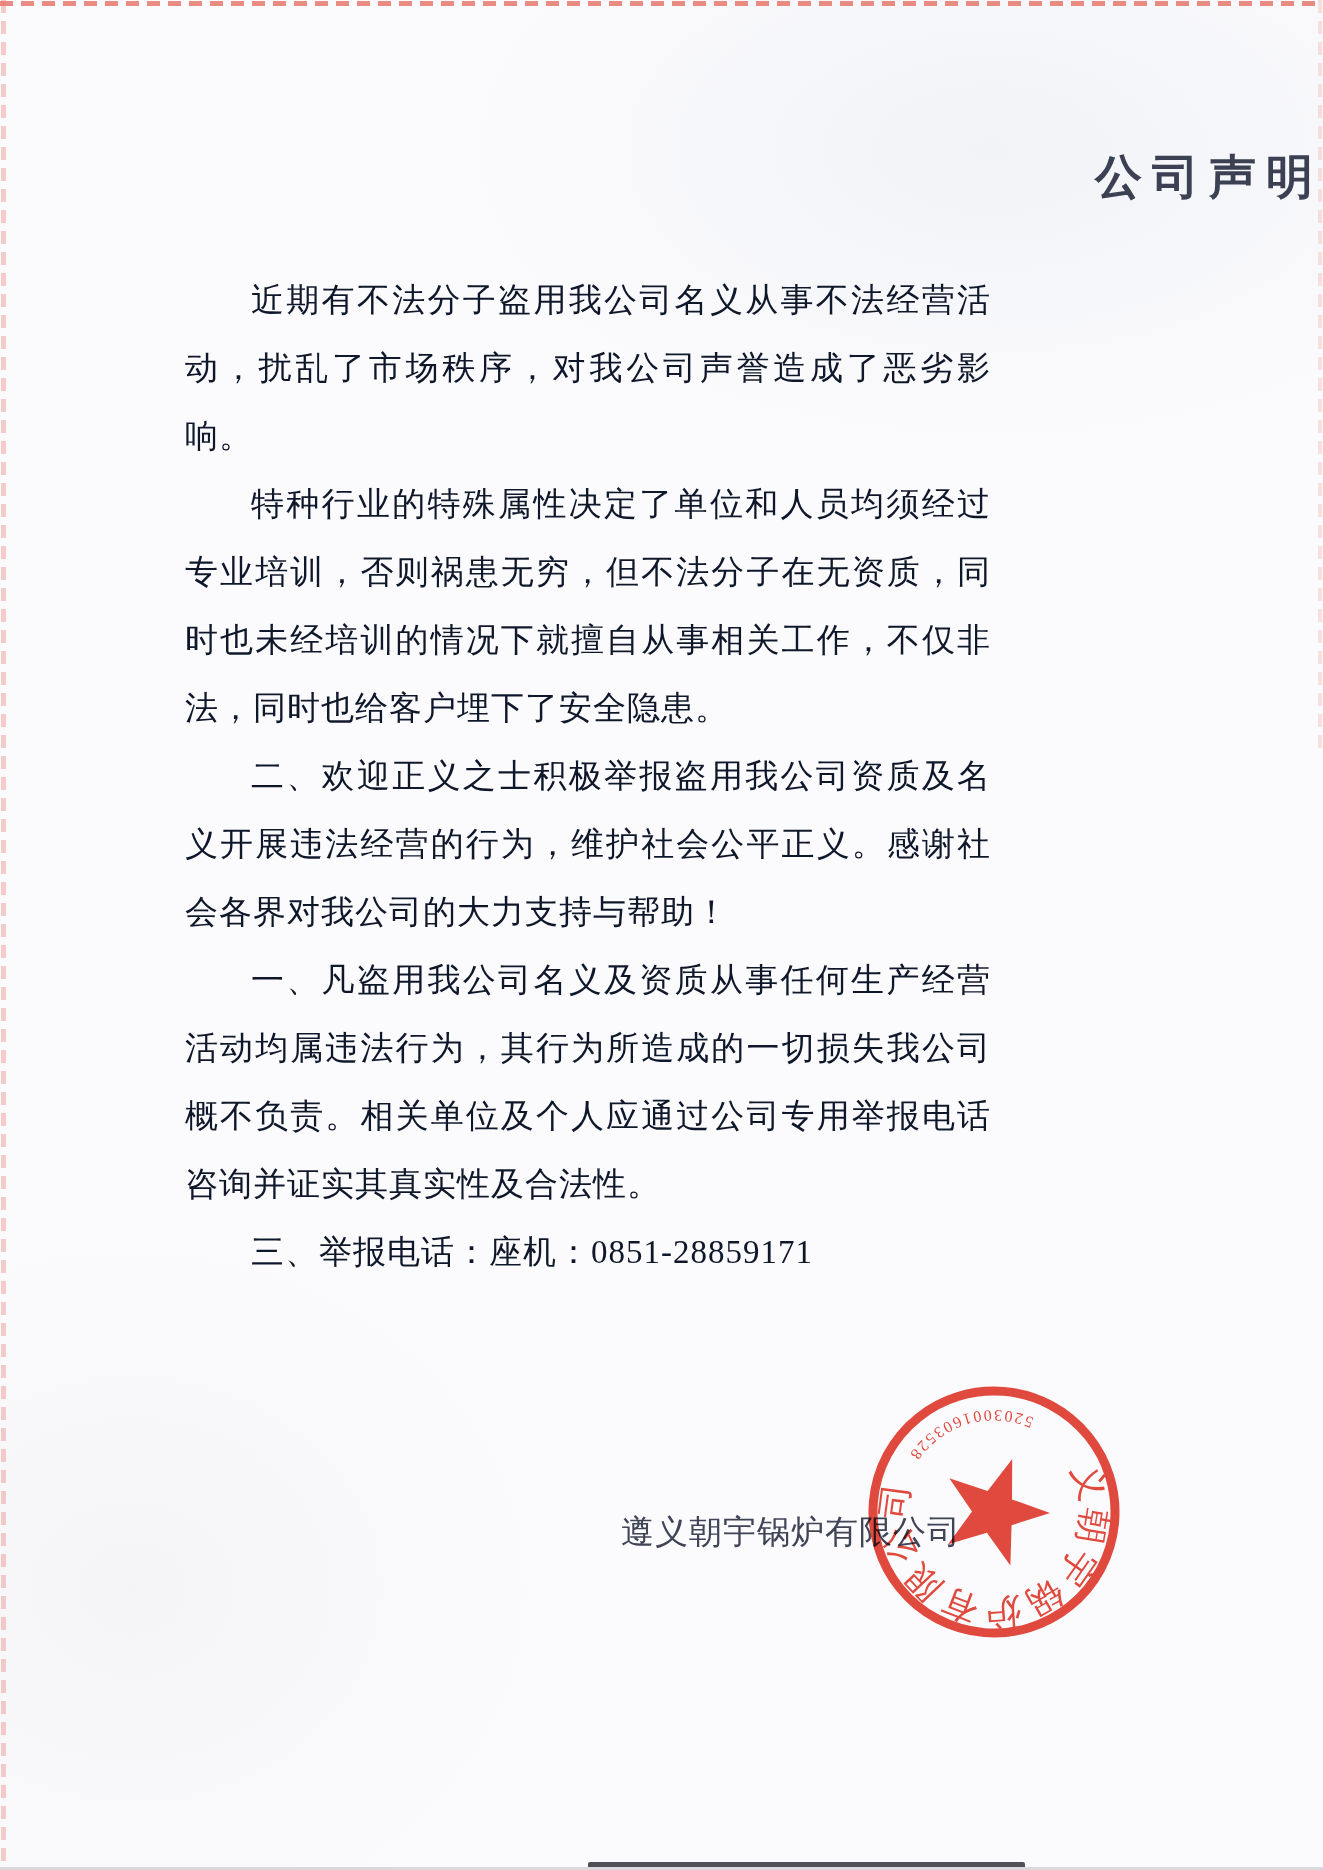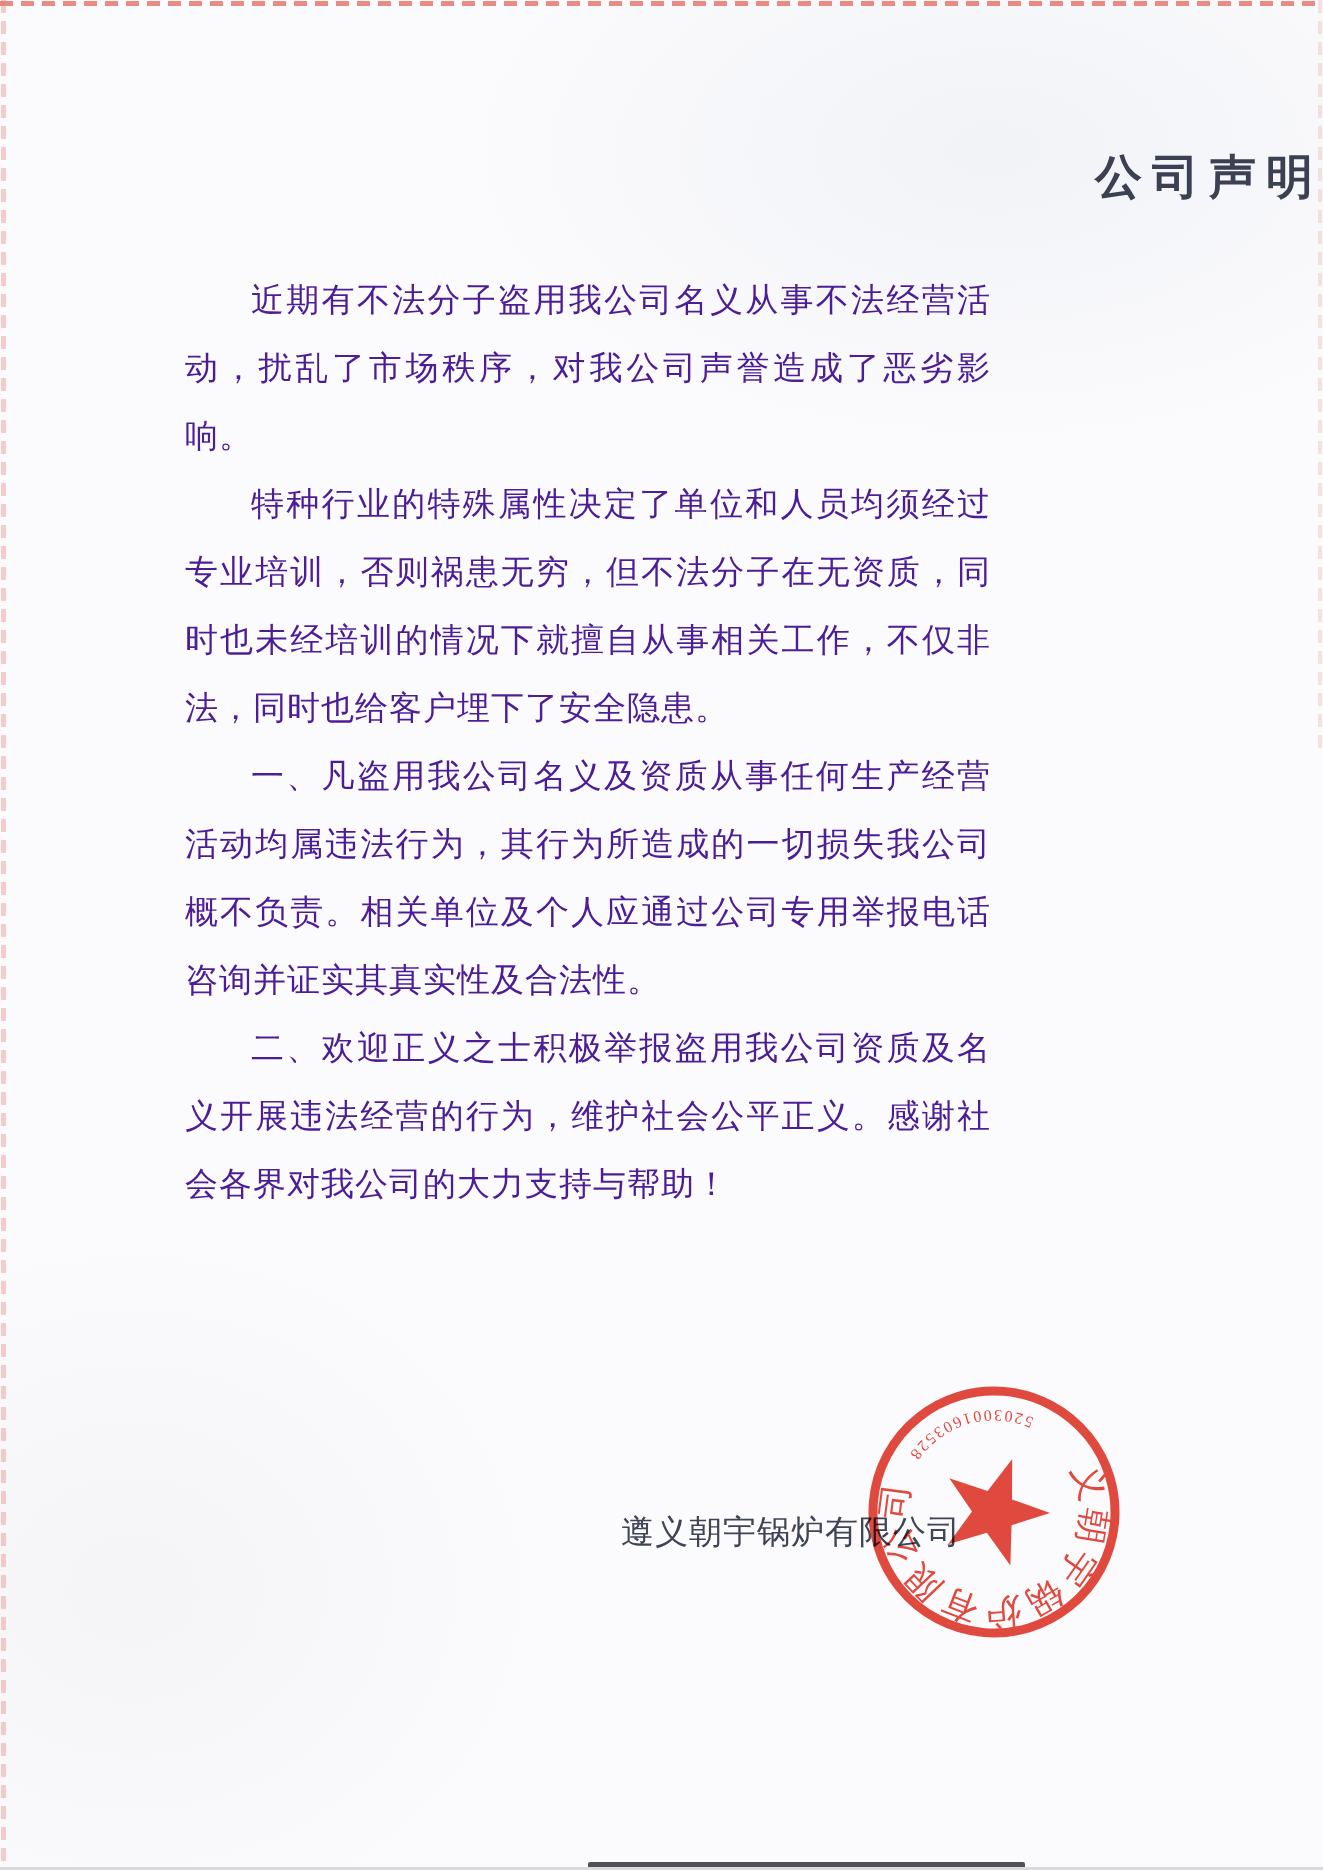--- a/index.html
+++ b/index.html
@@ -50,21 +50,21 @@
   .doc-body {
     position: absolute; top: 266px; left: 185px; width: 806px;
   }
   .doc-body p {
     margin: 0;
     text-indent: 2em;
     font-size: 33px;
     line-height: 68px;
     letter-spacing: 1px;
     text-align: justify;
-    color: #4c1d95;
+    color: #0f172a;
   }
 
   .signature {
     position: absolute; top: 1496px; right: 362px;
     text-align: center;
     font-size: 33px; line-height: 72px; letter-spacing: 1px;
     color: #3f4456;
   }
 
   .stamp {
@@ -85,22 +85,23 @@
 
   <div class="cut-top"></div>
   <div class="cut-left"></div>
   <div class="cut-right"></div>
 
   <h1 class="title">公司声明</h1>
 
   <div class="doc-body">
     <p>近期有不法分子盗用我公司名义从事不法经营活动，扰乱了市场秩序，对我公司声誉造成了恶劣影响。</p>
     <p>特种行业的特殊属性决定了单位和人员均须经过专业培训，否则祸患无穷，但不法分子在无资质，同时也未经培训的情况下就擅自从事相关工作，不仅非法，同时也给客户埋下了安全隐患。</p>
+    <p>二、欢迎正义之士积极举报盗用我公司资质及名义开展违法经营的行为，维护社会公平正义。感谢社会各界对我公司的大力支持与帮助！</p>
     <p>一、凡盗用我公司名义及资质从事任何生产经营活动均属违法行为，其行为所造成的一切损失我公司概不负责。相关单位及个人应通过公司专用举报电话咨询并证实其真实性及合法性。</p>
-    <p>二、欢迎正义之士积极举报盗用我公司资质及名义开展违法经营的行为，维护社会公平正义。感谢社会各界对我公司的大力支持与帮助！</p>
+    <p>三、举报电话：座机：0851-28859171</p>
   </div>
 
   <div class="signature">
     <div>遵义朝宇锅炉有限公司</div>
   </div>
 
   <svg class="stamp" viewBox="0 0 260 260" aria-hidden="true">
     <defs>
       <path id="seal-name-arc" d="M 130 130 m -88 0 a 88 88 0 1 1 176 0 a 88 88 0 1 1 -176 0"></path>
       <path id="seal-serial-arc" d="M 28 130 a 102 102 0 0 0 204 0"></path>

